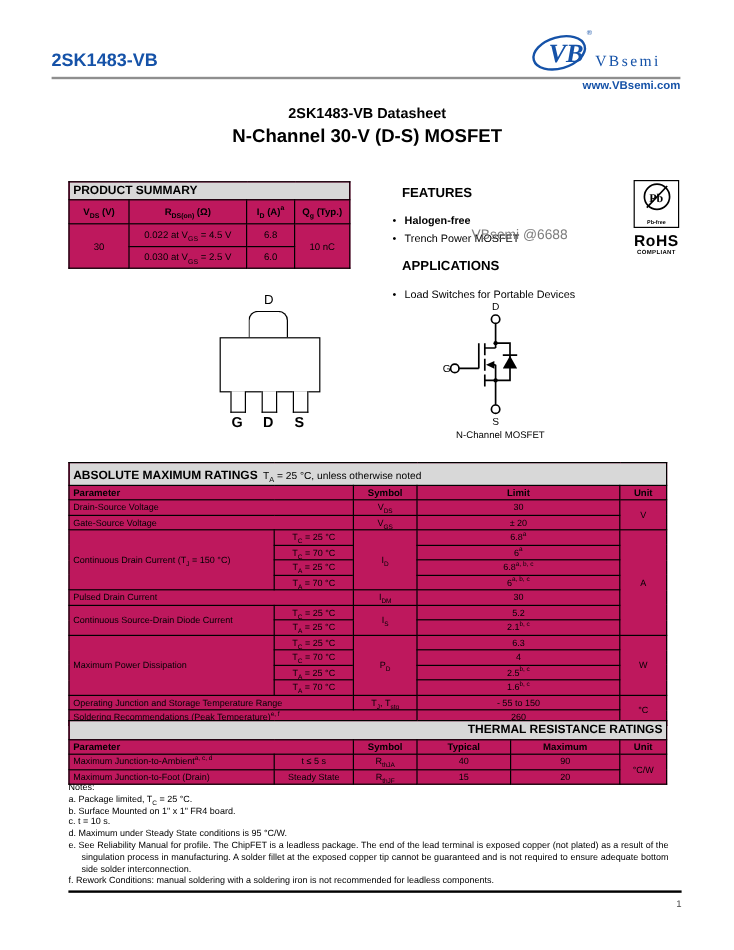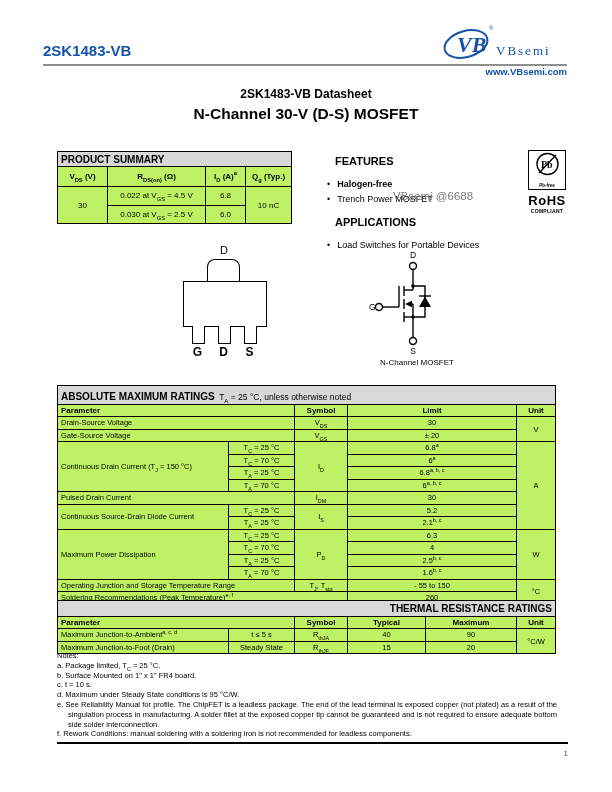--- a/index.html
+++ b/index.html
@@ -11,21 +11,21 @@
   .logo{position:absolute;left:441px;top:25px;width:126px;height:40px;}
   .logo-name{position:absolute;left:55px;top:18px;font-family:"Liberation Serif", serif;
              font-size:13px;letter-spacing:2px;color:#1552a8;}
   .logo-reg{position:absolute;left:48px;top:0px;font-size:6px;color:#1552a8;}
   .logo-url{position:absolute;left:441px;top:66px;width:126px;text-align:right;
             font-weight:bold;font-size:9.5px;color:#1552a8;}
   
   .doc-title1{position:absolute;left:0;top:87px;width:100%;text-align:center;font-size:12px;font-weight:bold;}
   .doc-title2{position:absolute;left:0;top:105px;width:100%;text-align:center;font-size:15.5px;font-weight:bold;}
   
-  table{border-collapse:collapse;table-layout:fixed;background:#bef264;}
+  table{border-collapse:collapse;table-layout:fixed;background:#be185d;}
   table,td,th{border:1px solid #000;}
   table{border:1.5px solid #000;}
   th,td{padding:0 3px;overflow:hidden;white-space:nowrap;}
   .bar{background:#d8d8d8;text-align:left;font-weight:bold;}
   sub{font-size:0.72em;line-height:0;}
   sup{font-size:0.72em;line-height:0;}
   
   .ps{position:absolute;left:57px;top:151px;width:234px;}
   .ps th.bar{height:14px;font-size:10px;}
   .ps th.colh{height:19px;font-size:8px;text-align:center;font-weight:bold;}

